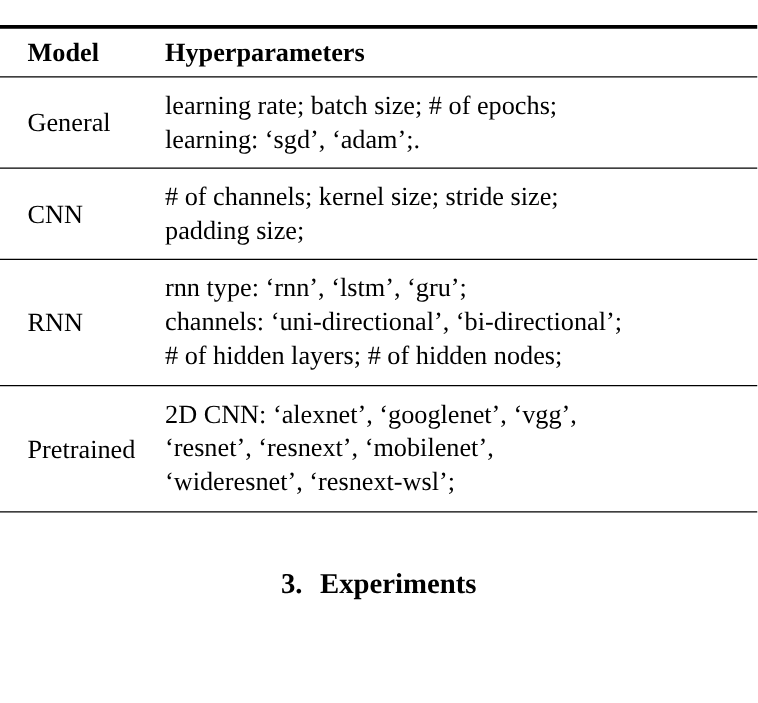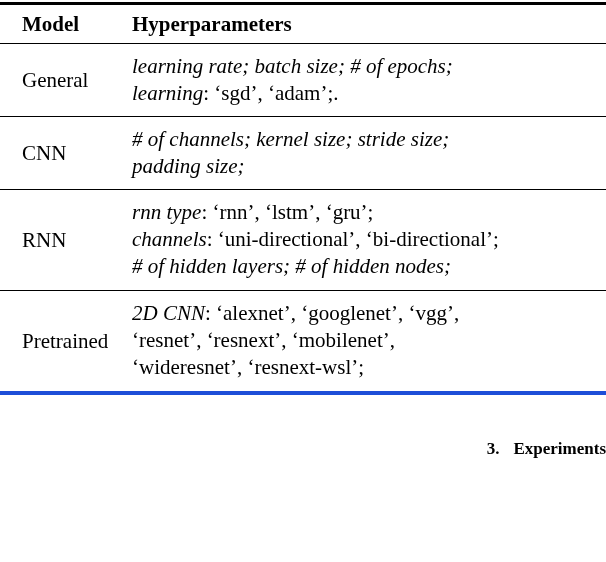--- a/index.html
+++ b/index.html
@@ -12,24 +12,24 @@
     overflow: hidden;
   }
   .page {
     width: 606px;
     height: 562px;
     background: #ffffff;
     position: relative;
   }
   table.hp-table {
     width: 606px;
-    margin-top: 2px;
+    margin-top: 20px;
     border-collapse: collapse;
     border-top: 3px solid #000;
-    border-bottom: 4px solid #1d4ed8;
+    border-bottom: 1px solid #1d4ed8;
   }
   th {
     font-weight: bold;
     font-size: 21px;
     text-align: left;
     vertical-align: middle;
     height: 40px;
     border-bottom: 1.8px solid #000;
     padding: 0;
   }
@@ -43,25 +43,25 @@
     width: 132px;
     padding-left: 22px;
     white-space: nowrap;
   }
   td.hp-cell {
     padding: 9px 2px 9px 0;
     line-height: 27px;
   }
   tr.row-3 td.hp-cell { padding-bottom: 10px; }
   .hp-line { white-space: nowrap; }
-  .seg-italic { font-style: italic; }
+  .seg-italic { }
   .section-heading {
     margin-top: 44px;
-    text-align: right;
-    font-size: 17px;
+    text-align: center;
+    font-size: 23px;
     font-weight: bold;
     white-space: nowrap;
   }
   .section-number { margin-right: 14px; }
 </style>
 </head>
 <body>
 
 <div class="page">
 

